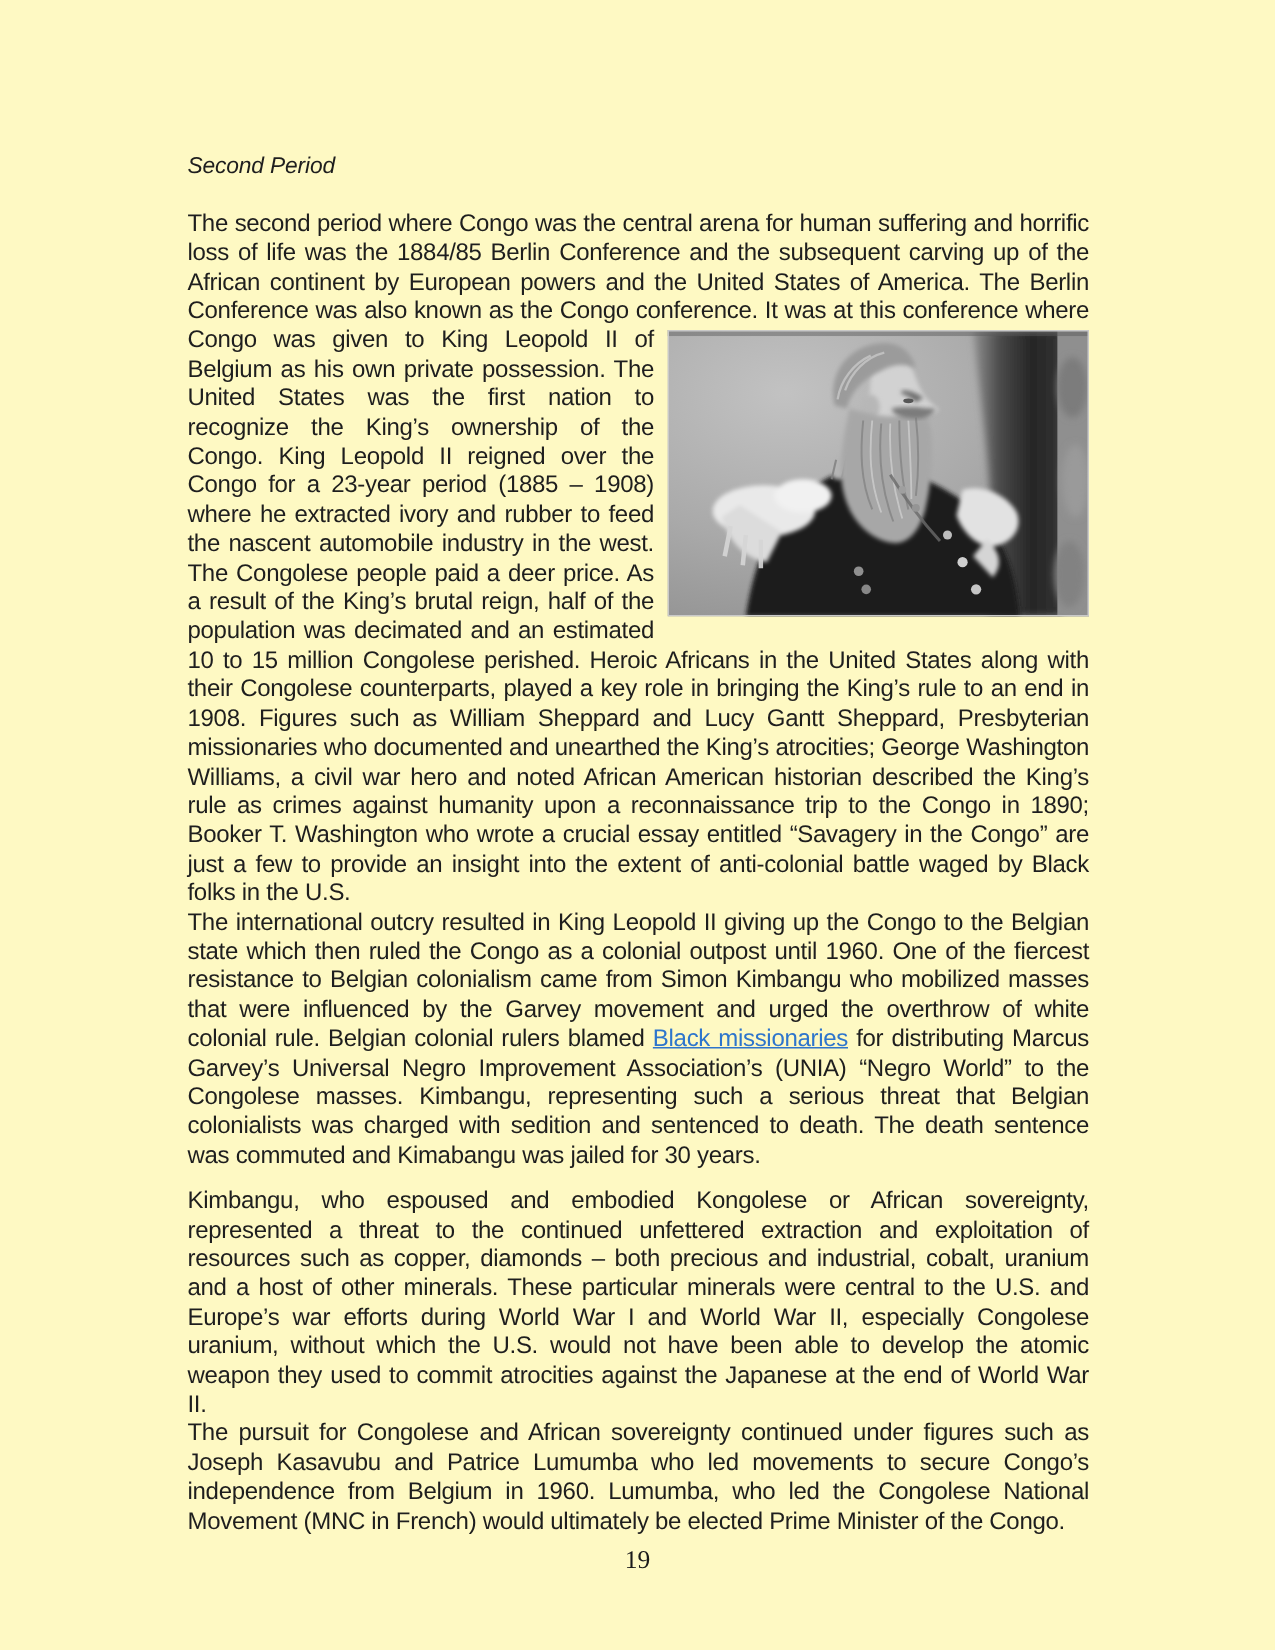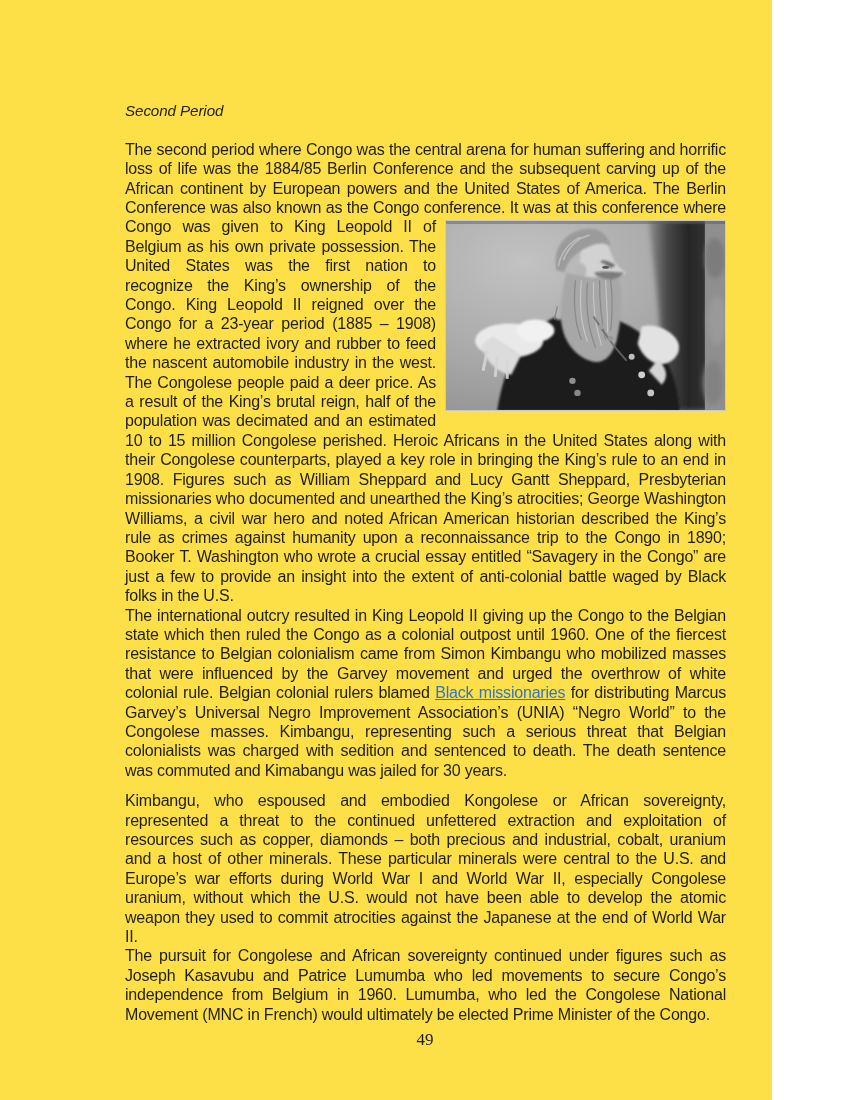--- a/index.html
+++ b/index.html
@@ -2,23 +2,23 @@
 <html><head>
 <meta charset="utf-8">
 <style>
   html, body {
     margin: 0;
     padding: 0;
     background: #ffffff;
   }
   .page {
     position: relative;
-    width: 772px;
+    width: 850px;
     height: 1100px;
-    background: #fde047;
+    background: #fef9c3;
     overflow: hidden;
     font-family: "Liberation Sans", sans-serif;
     color: #1e1e1e;
   }
   .content {
     position: absolute;
     left: 125px;
     top: 101px;
     width: 601px;
   }
@@ -169,14 +169,14 @@
 
     <p class="para">
       <span>The international outcry resulted in King Leopold II giving up the Congo to the Belgian state which then ruled the Congo as a colonial outpost until 1960. One of the fiercest resistance to Belgian colonialism came from Simon Kimbangu who mobilized masses that were influenced by the Garvey movement and urged the overthrow of white colonial rule. Belgian colonial rulers blamed </span><a class="doc-link" id="black-missionaries-link" href="#" style="color: rgb(46, 117, 204);">Black missionaries</a><span> for distributing Marcus Garvey’s Universal Negro Improvement Association’s (UNIA) “Negro World” to the Congolese masses. Kimbangu, representing such a serious threat that Belgian colonialists was charged with sedition and sentenced to death. The death sentence was commuted and Kimabangu was jailed for 30 years.</span>
     </p>
 
     <p class="para para-gap">Kimbangu, who espoused and embodied Kongolese or African sovereignty, represented a threat to the continued unfettered extraction and exploitation of resources such as copper, diamonds – both precious and industrial, cobalt, uranium and a host of other minerals. These particular minerals were central to the U.S. and Europe’s war efforts during World War I and World War II, especially Congolese uranium, without which the U.S. would not have been able to develop the atomic weapon they used to commit atrocities against the Japanese at the end of World War II.</p>
 
     <p class="para">The pursuit for Congolese and African sovereignty continued under figures such as Joseph Kasavubu and Patrice Lumumba who led movements to secure Congo’s independence from Belgium in 1960. Lumumba, who led the Congolese National Movement (MNC in French) would ultimately be elected Prime Minister of the Congo.</p>
   </div>
 
-  <div class="page-number">49</div>
+  <div class="page-number">19</div>
 </div>
 
 </body></html>

